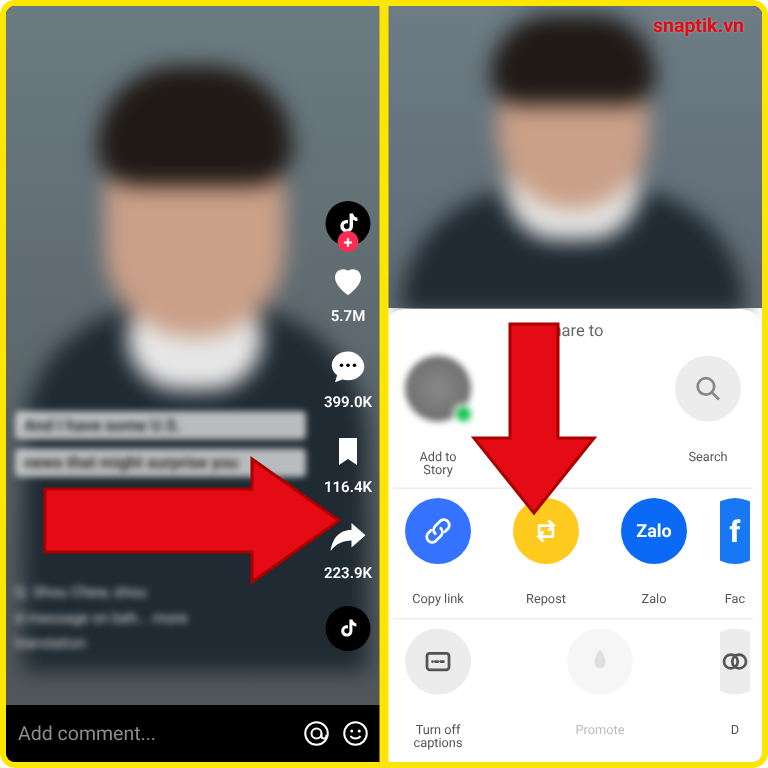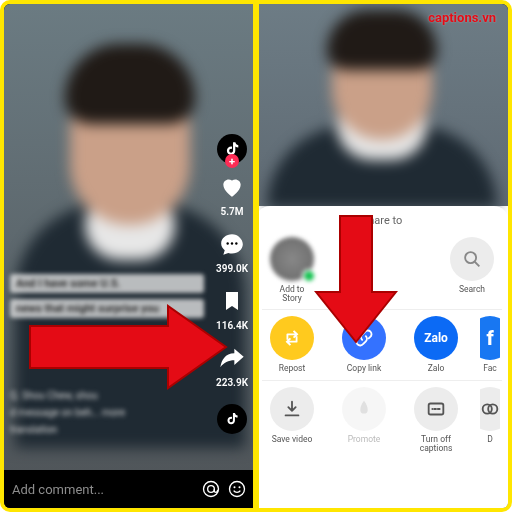--- a/index.html
+++ b/index.html
@@ -30,41 +30,41 @@
   .cap-meta{color:#d9d9d9;font-size:10px;filter:blur(1px);}
   .inputbar{position:absolute;left:0;right:0;bottom:0;height:38px;background:#000;display:flex;align-items:center;padding:0 8px;gap:4px;}
   .inputbar .ph{flex:1 1 auto;color:#8d8d8d;font-size:13px;}
   .inputbar .bi{color:#fff;width:22px;height:22px;display:flex;align-items:center;justify-content:center;}
   .sheet{position:absolute;left:0;right:0;bottom:0;top:40%;background:#fff;border-radius:14px 14px 0 0;padding:8px 6px 0;}
   .sheet-title{text-align:center;font-size:11px;color:#666;margin-bottom:6px;}
   .row{display:flex;justify-content:space-between;gap:4px;padding:4px 2px;}
   .item{width:56px;display:flex;flex-direction:column;align-items:center;gap:4px;}
   .circ{width:44px;height:44px;border-radius:50%;background:#eee;display:flex;align-items:center;justify-content:center;}
   .item.partial{width:20px;overflow:hidden;}
-  .lbl{font-size:8.5px;color:#555;text-align:center;line-height:1.1;white-space:pre-line;}
+  .lbl{font-size:8.5px;color:#555;text-align:center;line-height:1.1;white-space:pre-line;margin-top:16px;}
   .circ svg{width:22px;height:22px;}
   .circ.story{background:radial-gradient(circle,#888 0%,#666 100%);position:relative;filter:blur(2px);}
   .circ.story .dot{position:absolute;bottom:-2px;right:-2px;width:14px;height:14px;background:#15c251;border-radius:50%;border:2px solid #fff;}
   .circ.grey{background:#ececec;}
   .circ.purple{background:#7b66ff;}
   .circ.yellow{background:#ffca1e;}
   .circ.blue{background:#3472ff;}
   .circ.zalo{background:#0b6af5;}
   .circ.mess{background:#fff;border:1px solid #eee;}
   .circ.fb{background:#1877f2;}
   .hr{height:1px;background:#eee;margin:2px 0;}
   .arrow{position:absolute;z-index:8;fill:#e40b15;}
   .arrow-left{left:24px;top:300px;width:200px;height:86px;}
   .arrow-down{left:310px;top:210px;width:84px;height:130px;}
 </style>
 </head>
 <body>
 
 <div class="stage">
-  <div class="watermark">captions.vn</div>
+  <div class="watermark">snaptik.vn</div>
   <div class="divider"></div>
   <div class="split">
 
     <div class="left">
       <div class="blur-person">
         <div class="body"></div>
           <div class="neck"></div>
           <div class="head"></div>
           <div class="hair"></div>
       </div>
@@ -166,34 +166,34 @@
                 </svg>
               </div>
             <div class="lbl">Search</div>
           </div>
         </div>
 
         <div class="hr"></div>
 
         <div class="row">
           <div class="item">
+            <div class="circ blue">
+                <svg viewBox="0 0 24 24">
+                  <path d="M10 14a4 4 0 0 1 0-5.6l3-3a4 4 0 1 1 5.6 5.6l-1.5 1.5M14 10a4 4 0 0 1 0 5.6l-3 3A4 4 0 1 1 5.4 13l1.5-1.5" fill="none" stroke="#fff" stroke-width="2" stroke-linecap="round"></path>
+                </svg>
+              </div>
+            <div class="lbl">Copy link</div>
+          </div>
+          <div class="item">
             <div class="circ yellow">
                 <svg viewBox="0 0 24 24">
                   <path d="M7 7h8l-2-2 1.4-1.4L19 8l-4.6 4.4L13 11l2-2H8v5H6V8c0-.6.4-1 1-1zm10 10H9l2 2-1.4 1.4L5 16l4.6-4.4L11 13l-2 2h7v-5h2v6c0 .6-.4 1-1 1z" fill="#fff"></path>
                 </svg>
               </div>
             <div class="lbl">Repost</div>
-          </div>
-          <div class="item">
-            <div class="circ blue">
-                <svg viewBox="0 0 24 24">
-                  <path d="M10 14a4 4 0 0 1 0-5.6l3-3a4 4 0 1 1 5.6 5.6l-1.5 1.5M14 10a4 4 0 0 1 0 5.6l-3 3A4 4 0 1 1 5.4 13l1.5-1.5" fill="none" stroke="#fff" stroke-width="2" stroke-linecap="round"></path>
-                </svg>
-              </div>
-            <div class="lbl">Copy link</div>
           </div>
           <div class="item">
             <div class="circ zalo">
                 <span style="color:#fff;font-weight:700;font-size:12px">Zalo</span>
               </div>
             <div class="lbl">Zalo</div>
           </div>
           <div class="item partial">
             <div class="circ fb">
                 <span style="color:#fff;font-weight:800;font-size:20px">f</span>
@@ -201,42 +201,34 @@
             <div class="lbl">Fac</div>
           </div>
         </div>
 
         <div class="hr"></div>
 
         <div class="row">
           <div class="item">
             <div class="circ grey">
                 <svg viewBox="0 0 24 24">
-                  <path d="M12 4v10m0 0l-4-4m4 4l4-4M5 19h14" fill="none" stroke="#555" stroke-width="2" stroke-linecap="round"></path>
-                </svg>
-              </div>
-            <div class="lbl">Save video</div>
-          </div>
-          <div class="item">
-            <div class="circ grey" style="opacity:.45">
-                <svg viewBox="0 0 24 24">
-                  <path d="M12 3c3 4 4 7 4 10a4 4 0 1 1-8 0c0-3 1-6 4-10z" fill="#bbb"></path>
-                </svg>
-              </div>
-            <div class="lbl" style="color:#bbb">Promote</div>
-          </div>
-          <div class="item">
-            <div class="circ grey">
-                <svg viewBox="0 0 24 24">
                   <rect x="4" y="6" width="16" height="12" rx="2" fill="none" stroke="#555" stroke-width="2"></rect>
                   <path d="M8 12h.01M10 12h2M14 12h2" stroke="#555" stroke-width="2" stroke-linecap="round"></path>
                 </svg>
               </div>
             <div class="lbl">Turn off
 captions</div>
+          </div>
+          <div class="item">
+            <div class="circ grey" style="opacity:.45">
+                <svg viewBox="0 0 24 24">
+                  <path d="M12 3c3 4 4 7 4 10a4 4 0 1 1-8 0c0-3 1-6 4-10z" fill="#bbb"></path>
+                </svg>
+              </div>
+            <div class="lbl" style="color:#bbb">Promote</div>
           </div>
           <div class="item partial">
             <div class="circ grey">
                 <svg viewBox="0 0 24 24">
                   <circle cx="9" cy="12" r="5" fill="none" stroke="#555" stroke-width="2"></circle>
                   <circle cx="15" cy="12" r="5" fill="none" stroke="#555" stroke-width="2"></circle>
                 </svg>
               </div>
             <div class="lbl">D</div>
           </div>

